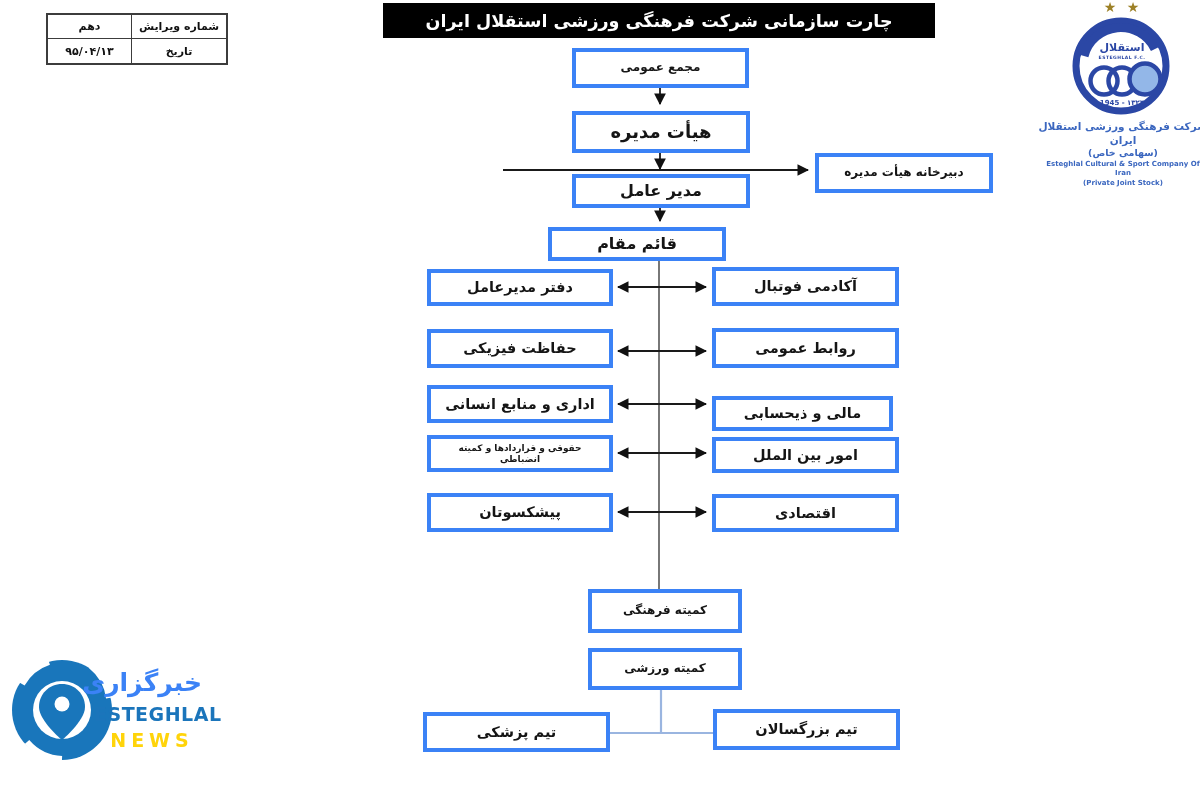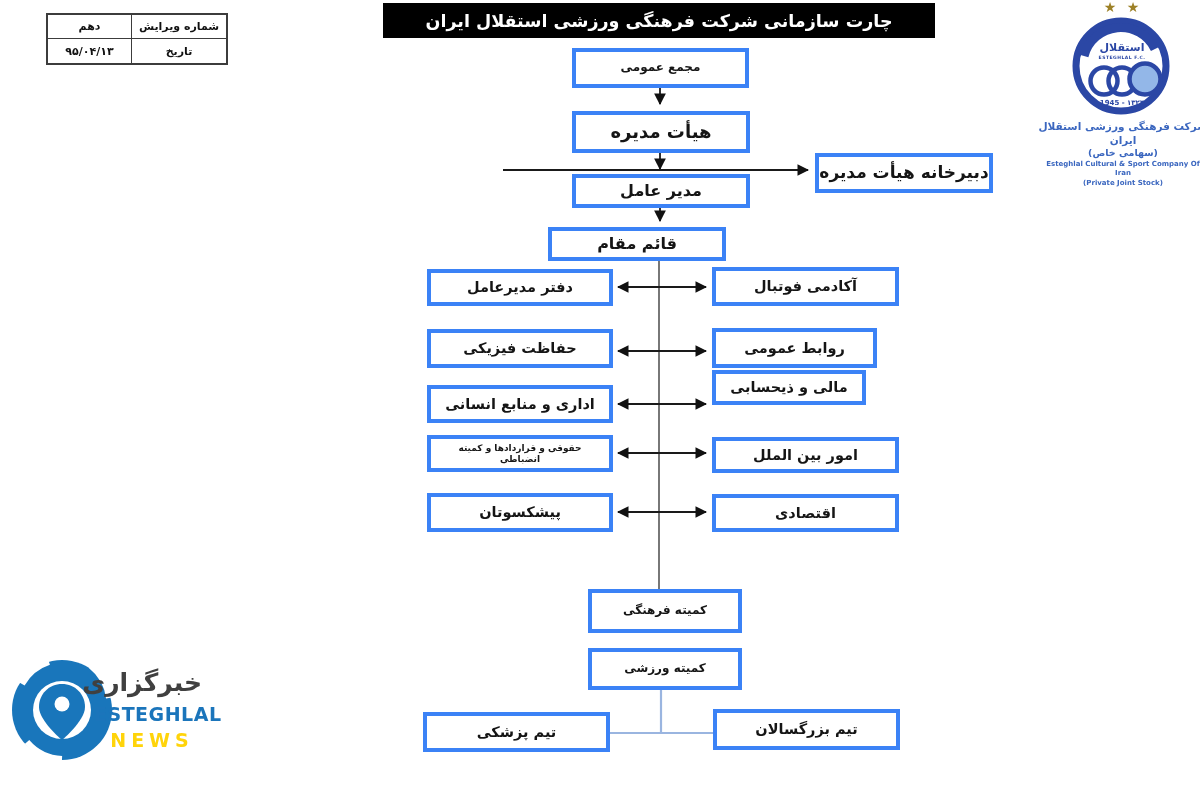--- a/index.html
+++ b/index.html
@@ -27,41 +27,41 @@
   }
   .rev-cell.lbl { border-left:1.5px solid #3c3c3c; }
   .rev-cell.r1 { border-bottom:1.5px solid #3c3c3c; }
   
   .box {
     position:absolute; background:#fff; border:4px solid #3b82f6; box-sizing:border-box;
     display:flex; align-items:center; justify-content:center; text-align:center;
     font-weight:bold; color:#151515; direction:rtl; line-height:1.15;
   }
   .f-sm  { font-size:12px; }
-  .f-md  { font-size:17px; }
+  .f-md  { font-size:12px; }
   .f-row { font-size:14.5px; }
   .f-lg  { font-size:16px; }
   .f-xl  { font-size:18px; }
   .f-xs  { font-size:9px; padding:6px 6px; }
   .svg-abs { position:absolute; left:0; top:0; pointer-events:none; }
   .ln     { stroke:#1a1a1a; stroke-width:1.8; fill:none; }
   .spine  { stroke:#565656; stroke-width:1.6; fill:none; }
   .blue-ln{ stroke:#9ab5e0; stroke-width:2.2; fill:none; }
   
   .company-block {
     position:absolute; left:1038px; top:119px; width:170px; text-align:center;
     color:#3a66bf; direction:rtl;
   }
   .company-fa   { font-size:10.5px; font-weight:bold; line-height:1.35; }
   .company-type { font-size:9.5px;  font-weight:bold; line-height:1.3; }
   .company-en   { font-size:7px; font-weight:bold; direction:ltr; line-height:1.4; }
   
   .news-fa {
     position:absolute; left:100px; top:668px; width:102px; text-align:right;
-    font-size:25px; font-weight:bold; color:#404040; direction:rtl;
+    font-size:25px; font-weight:bold; color:#3b82f6; direction:rtl;
   }
   .news-en {
     position:absolute; left:94px; top:703px; width:116px; text-align:center;
     font-size:19px; font-weight:bold; color:#1b75bb; letter-spacing:0.5px;
   }
   .news-word {
     position:absolute; left:94px; top:729px; width:116px; text-align:center;
     font-size:19px; font-weight:bold; color:#ffd40a; letter-spacing:5px;
   }
 </style>
@@ -108,23 +108,23 @@
 
   <div class="box f-sm" style="left:572px; top:48px;  width:177px; height:40px;">مجمع عمومی</div>
   <div class="box f-xl" style="left:572px; top:111px; width:178px; height:42px;">هیأت مدیره</div>
   <div class="box f-md" style="left:815px; top:153px; width:178px; height:40px;">دبیرخانه هیأت مدیره</div>
   <div class="box f-lg" style="left:572px; top:174px; width:178px; height:34px;">مدیر عامل</div>
   <div class="box f-lg" style="left:548px; top:227px; width:178px; height:34px;">قائم مقام</div>
 
   <div class="box f-row" style="left:427px; top:269px; width:186px; height:37px;">دفتر مدیرعامل</div>
   <div class="box f-row" style="left:712px; top:267px; width:187px; height:39px;">آکادمی فوتبال</div>
   <div class="box f-row" style="left:427px; top:329px; width:186px; height:39px;">حفاظت فیزیکی</div>
-  <div class="box f-row" style="left:712px; top:328px; width:165px; height:40px;">روابط عمومی</div>
+  <div class="box f-row" style="left:712px; top:328px; width:187px; height:40px;">روابط عمومی</div>
   <div class="box f-row" style="left:427px; top:385px; width:186px; height:38px;">اداری و منابع انسانی</div>
-  <div class="box f-row" style="left:712px; top:370px; width:154px; height:35px;">مالی و ذیحسابی</div>
+  <div class="box f-row" style="left:712px; top:396px; width:181px; height:35px;">مالی و ذیحسابی</div>
   <div class="box f-xs" style="left:427px; top:435px; width:186px; height:37px;">حقوقی و قراردادها و کمیته انضباطی</div>
   <div class="box f-row" style="left:712px; top:437px; width:187px; height:36px;">امور بین الملل</div>
   <div class="box f-row" style="left:427px; top:493px; width:186px; height:39px;">پیشکسوتان</div>
   <div class="box f-row" style="left:712px; top:494px; width:187px; height:38px;">اقتصادی</div>
 
   <div class="box f-sm" style="left:588px; top:589px; width:154px; height:44px;">کمیته فرهنگی</div>
   <div class="box f-sm" style="left:588px; top:648px; width:154px; height:42px;">کمیته ورزشی</div>
   <div class="box f-row" style="left:423px; top:712px; width:187px; height:40px;">تیم پزشکی</div>
   <div class="box f-row" style="left:713px; top:709px; width:187px; height:41px;">تیم بزرگسالان</div>
 

